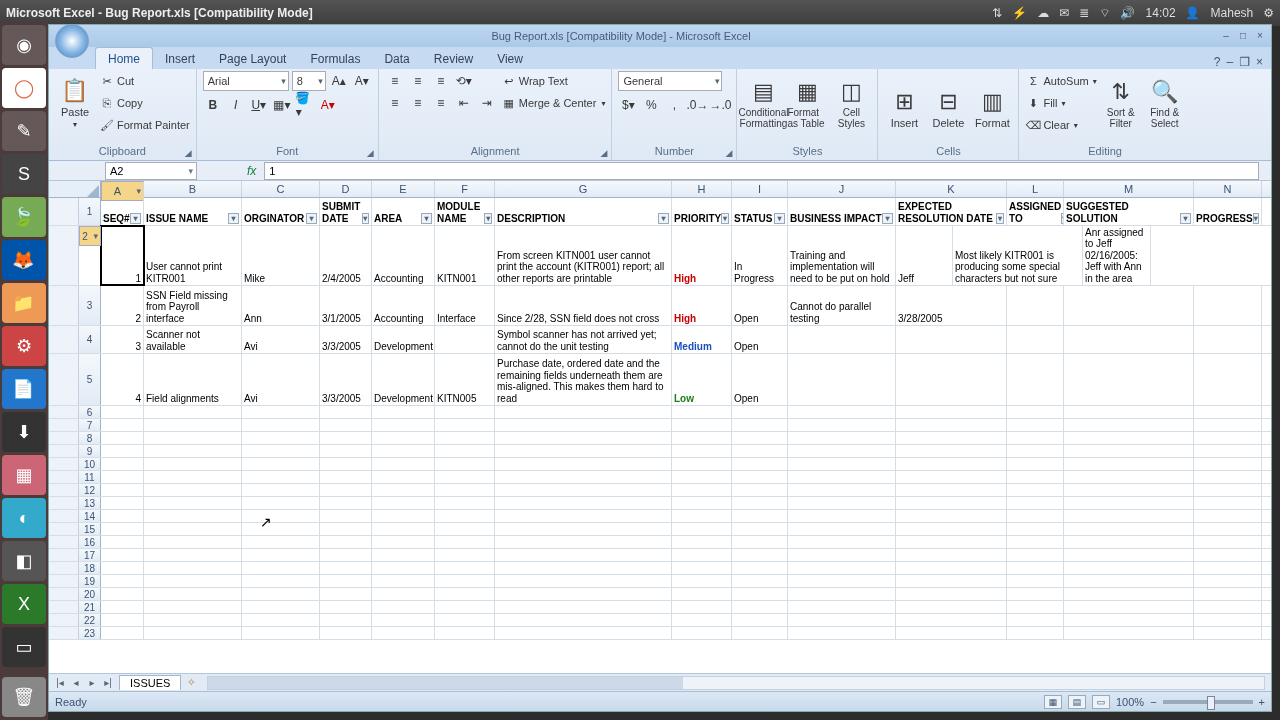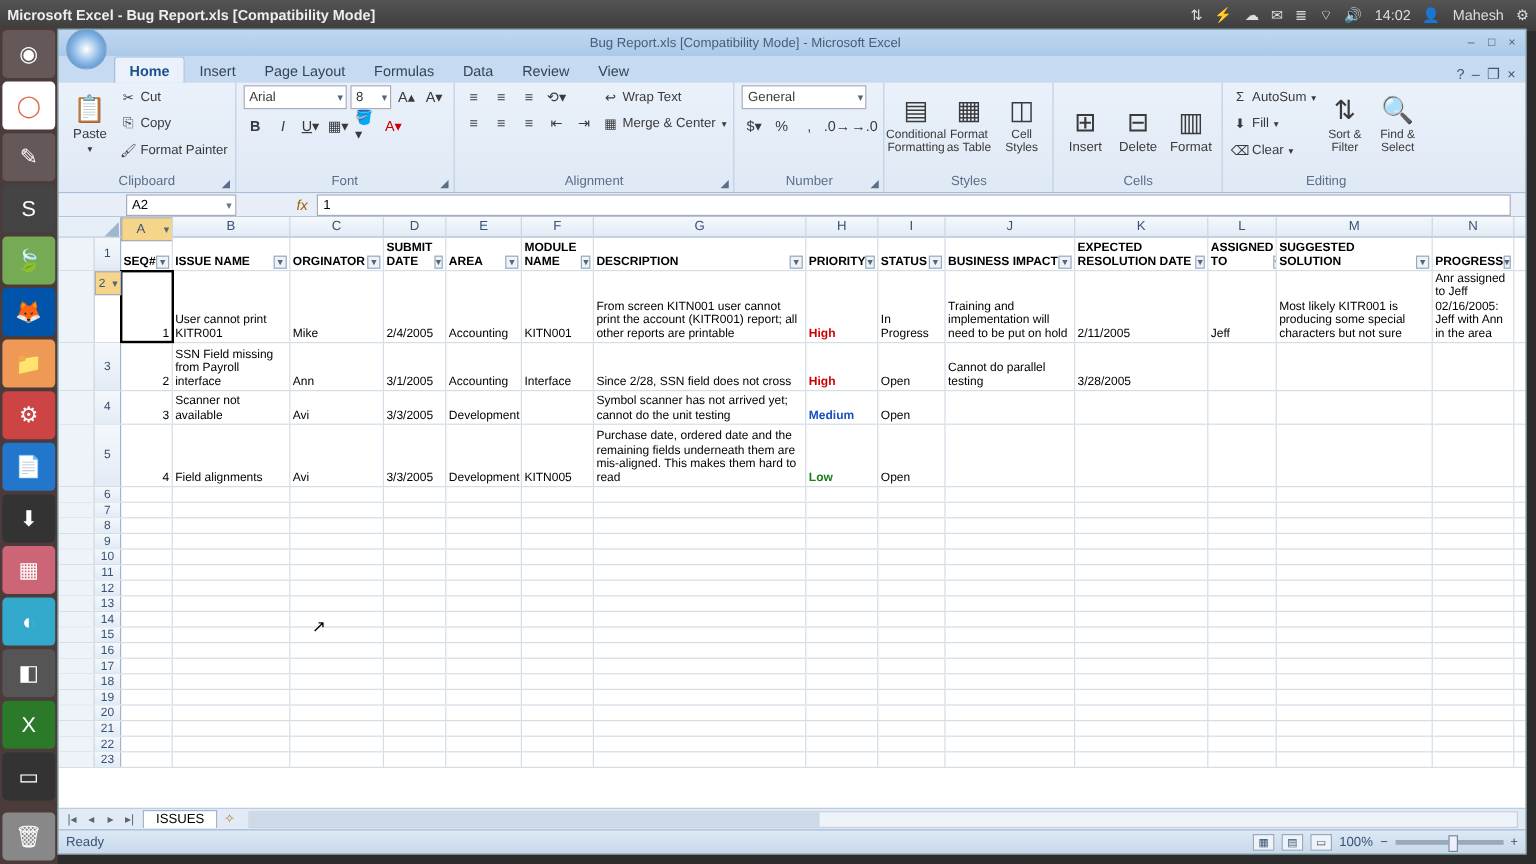--- a/index.html
+++ b/index.html
@@ -22,21 +22,21 @@
 .ex-title .doc { margin:0 auto; display:flex; align-items:center; gap:6px; }
 .ex-title .winbtns { display:flex; gap:3px; padding-right:4px; }
 .ex-title .winbtns span { width:14px; height:12px; display:inline-block; text-align:center; font-size:10px; color:#556; cursor:default;}
 .qat { height:18px; display:flex; align-items:center; gap:8px; padding-left:6px; }
 .qat .orb { width:34px; height:34px; border-radius:50%; background:radial-gradient(#fff,#8ab8e6,#3a78b8); margin-top:14px; margin-right:6px; border:1px solid #7ea4cb; position:relative; z-index:3;}
 .qat .qi { font-size:12px; color:#456; }
 
 
 .tabs { height:22px; background:#c6dbf1; display:flex; align-items:flex-end; padding-left:46px; font-size:12px; color:#345; }
 .tabs .tab { padding:4px 12px 3px; cursor:default; }
-.tabs .tab.active { background:#eaf1fa; border:1px solid #a7bcd6; border-bottom:none; border-radius:3px 3px 0 0; color:#2a4; color:#1e4f8a; font-weight:bold;}
+.tabs .tab.active { background:#eaf1fa; border:1px solid #a7bcd6; border-bottom:none; border-radius:3px 3px 0 0; color:#2a4; color:#1e4f8a; font-weight:normal;}
 .tabs .help { margin-left:auto; display:flex; gap:6px; padding-right:8px; font-size:12px; color:#456;}
 .tabs .help span{ cursor:default;}
 
 
 .ribbon { height:92px; background:linear-gradient(#eaf1fa,#dfe9f5); border-bottom:1px solid #a7bcd6; display:flex; font-size:11px; color:#3a3a3a;}
 .group { border-right:1px solid #c0d0e0; display:flex; flex-direction:column; padding:2px 6px 0; }
 .group .g-body { flex:1; display:flex; gap:4px; align-items:flex-start; }
 .group .g-label { text-align:center; font-size:11px; color:#5a6e88; padding:2px 0 3px; position:relative;}
 .group .g-label .dlg { position:absolute; right:-2px; bottom:2px; font-size:9px; color:#5a6e88;}
 .btn-lg { width:40px; height:60px; display:flex; flex-direction:column; align-items:center; justify-content:flex-end; font-size:11px; gap:2px; padding-bottom:2px;}
@@ -46,21 +46,21 @@
 .col { display:flex; flex-direction:column; gap:2px; }
 .sel { background:#fff; border:1px solid #aab; height:20px; font-size:11px; padding:0 14px 0 4px; position:relative; display:inline-flex; align-items:center;}
 .sel::after { content:"▾"; position:absolute; right:2px; font-size:9px; color:#567;}
 .iconrow { display:flex; gap:3px; }
 .iconbtn { width:20px; height:20px; display:flex; align-items:center; justify-content:center; font-size:12px; border:1px solid transparent;}
 
 
 .fbar { height:20px; background:#e7eef7; border-bottom:1px solid #b4c6da; display:flex; align-items:center; font-size:11px;}
 .namebox { width:92px; background:#fff; border:1px solid #aab; height:18px; margin-left:56px; padding:0 4px; display:flex; align-items:center; position:relative;}
 .namebox::after{content:"▾"; position:absolute; right:3px; font-size:9px; color:#678;}
-.fbar .fx { margin:0 8px 0 50px; font-style:italic; font-size:12px; color:#a16207;}
+.fbar .fx { margin:0 8px 0 50px; font-style:italic; font-size:12px; color:#15803d;}
 .fbar .fval { flex:1; background:#fff; border:1px solid #aab; height:18px; padding:0 4px; display:flex; align-items:center; margin-right:12px;}
 
 
 .gridwrap { flex:1; display:flex; flex-direction:column; background:#fff; overflow:hidden; position:relative;}
 .colhdr { display:flex; height:17px; background:linear-gradient(#f4f8fc,#e2ebf5); border-bottom:1px solid #9fb6ce; font-size:11px; }
 .corner { width:52px; border-right:1px solid #9fb6ce; background:#e6eef7;}
 .ch { border-right:1px solid #ccd6e2; text-align:center; color:#3b5273; display:flex; align-items:center; justify-content:center;}
 .gridbody { flex:1; overflow:hidden; position:relative;}
 .row { display:flex; border-bottom:1px solid #d5dde6; }
 .rh { width:22px; min-width:22px; background:linear-gradient(#f4f8fc,#e2ebf5); border-right:1px solid #9fb6ce; text-align:center; font-size:10px; color:#3b5273; display:flex; align-items:center; justify-content:center;}
@@ -282,21 +282,21 @@
     </div>
 
     <div class="group">
       <div class="g-body">
         <div class="btn-lg">
             <span class="ic">▤</span>
             <span style="text-align:center;font-size:10px;line-height:1.1">Conditional Formatting</span>
           </div>
         <div class="btn-lg">
             <span class="ic">▦</span>
-            <span style="text-align:center;font-size:10px;line-height:1.1">Format as Table</span>
+            <span style="font-size:10px;line-height:1.1">Format as Table</span>
           </div>
         <div class="btn-lg">
             <span class="ic">◫</span>
             <span style="text-align:center;font-size:10px;line-height:1.1">Cell Styles</span>
           </div>
       </div>
       <div class="g-label"><span>Styles</span></div>
     </div>
 
     <div class="group">
@@ -464,23 +464,20 @@
           </div>
           <div class="cell wH wrap">
             <span class="c-high">High</span>
           </div>
           <div class="cell wI wrap">
             <span class="">In Progress</span>
           </div>
           <div class="cell wJ wrap">
             <span class="">Training and implementation will need to be put on hold</span>
           </div>
-          <div class="cell wK wrap">
-            <span class="">2/11/2005</span>
-          </div>
           <div class="cell wL wrap">
             <span class="">Jeff</span>
           </div>
           <div class="cell wM wrap">
             <span class="">Most likely KITR001 is producing some special characters but not sure</span>
           </div>
           <div class="cell wN wrap">
             <span class="">02/15/2005: Anr assigned to Jeff 02/16/2005: Jeff with Ann in the area</span>
           </div>
         </div>

